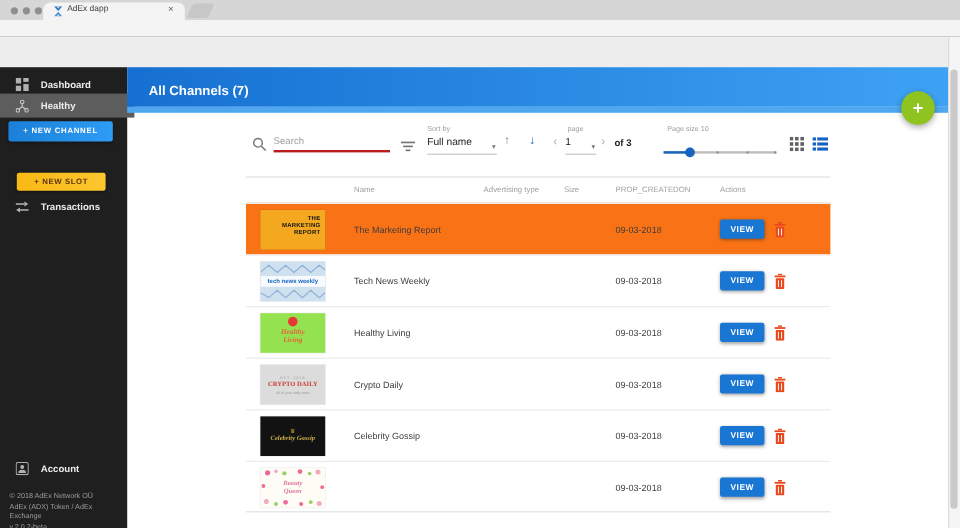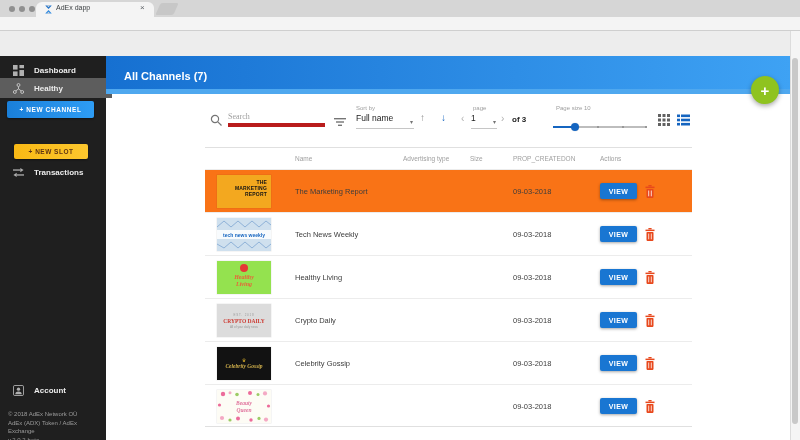--- a/index.html
+++ b/index.html
@@ -50,22 +50,22 @@
   .side-footer { position:absolute; left:8px; top:354px; width:96px; font-size:6px; color:#9b9b9b; line-height:8.5px; }
 
   
   .bluebar { left:106px; top:56px; width:685px; height:38px; background:linear-gradient(90deg,#1670d1,#3ea2f4); border-bottom:5px solid #4fa8ef; }
   .page-title { left:124px; top:70px; font-size:11px; font-weight:bold; color:#fff; }
   .fab { left:751px; top:76px; width:28px; height:28px; border-radius:50%; background:#8fc31f; box-shadow:0 2px 5px rgba(0,0,0,.35);
       display:flex; align-items:center; justify-content:center; color:#fff; font-size:15px; font-weight:bold; z-index:5; }
 
   
   .tiny-label { position:absolute; font-size:6px; color:#9e9e9e; }
-  .search-input { left:228px; top:110px; width:97px; height:17px; border:none; outline:none; border-bottom:4px solid #b91c1c;
-      background:transparent; font-size:8px; color:#333; font-family:Liberation Serif, serif; }
+  .search-input { left:228px; top:110px; width:97px; height:17px; border:none; outline:none; border-bottom:2px solid #b91c1c;
+      background:transparent; font-size:8px; color:#333; font-family:Liberation Sans, sans-serif; }
   .search-input::placeholder { color:#9e9e9e; }
   .select-box { position:absolute; height:16px; border-bottom:1px solid #c6c6c6; font-size:8.5px; color:#212121; }
   .select-box .caret { position:absolute; right:1px; top:5px; font-size:6px; color:#757575; }
   .sort-up { left:420px; top:112px; font-size:10px; font-weight:bold; color:#8a8a8a; }
   .sort-down { left:441px; top:112px; font-size:10px; font-weight:bold; color:#1565c0; }
   .pg-chev { position:absolute; top:113px; font-size:10px; color:#b0b0b0; }
   .of-label { left:512px; top:115px; font-size:8px; font-weight:bold; color:#212121; }
   .slider { left:553px; top:123px; width:94px; height:8px; }
   .slider .track { position:absolute; left:0; top:3px; width:94px; height:1.5px; background:#bdbdbd; }
   .slider .fill  { position:absolute; left:0; top:3px; width:22px; height:1.5px; background:#1565c0; }

